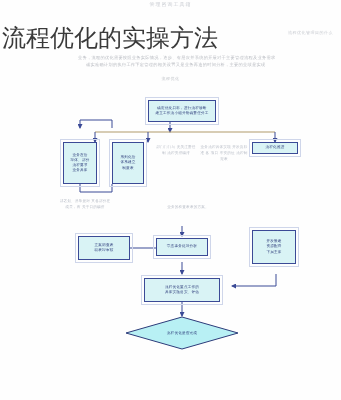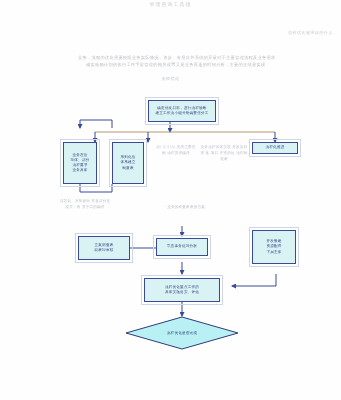--- a/index.html
+++ b/index.html
@@ -145,20 +145,21 @@
   #wires { position:absolute; inset:0; }
 </style>
 </head>
 <body>
 
 <div id="page">
 
   <div class="watermark">管理咨询工具箱</div>
   <div class="watermark-right">流程优化管理目的什么</div>
 
+  <h1 class="title">流程优化的实操方法</h1>
 
   <div class="para">
     <span class="l1">业务，流程的优化需要按照业务实际情况，逐步、有层次并系统的开展对于主要管理流程及业务需求</span>
     <span class="l2">诚实准确计划的执行工作下定管理的相关设置又是业务再造的时间分析，主要的业绩是实现</span>
   </div>
   <div class="para-sub">流程优化</div>
 
   <div id="flow">
 
     <svg id="wires" width="341" height="270" viewBox="0 0 341 270">

